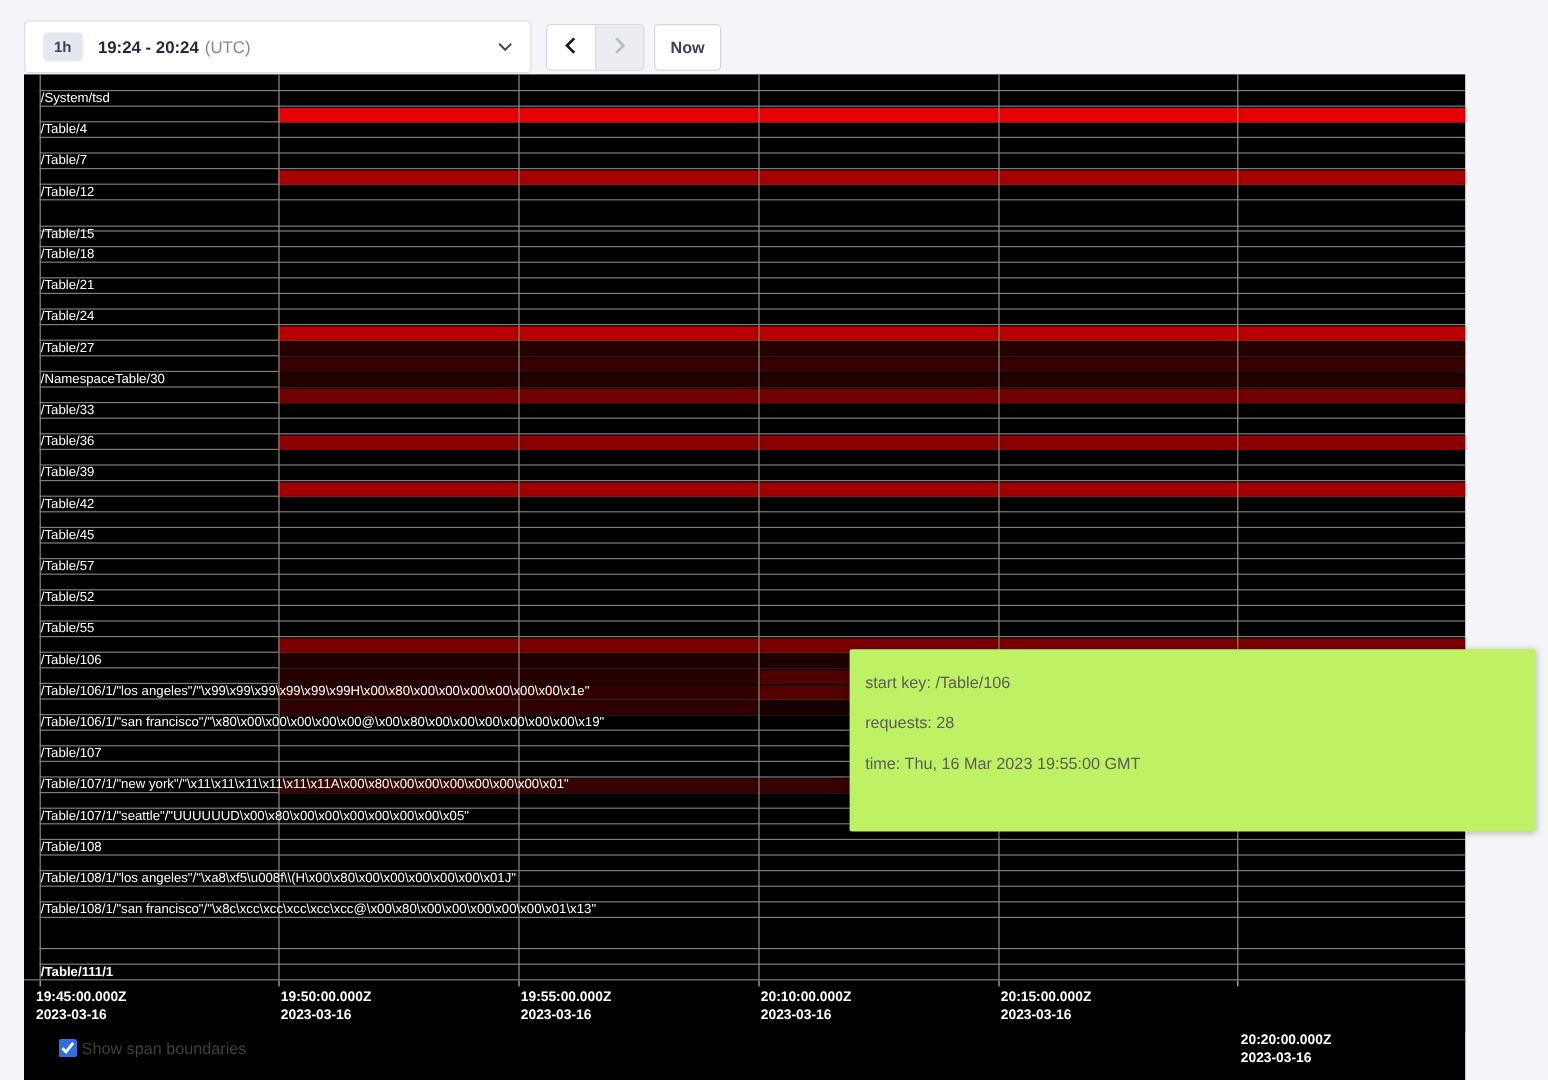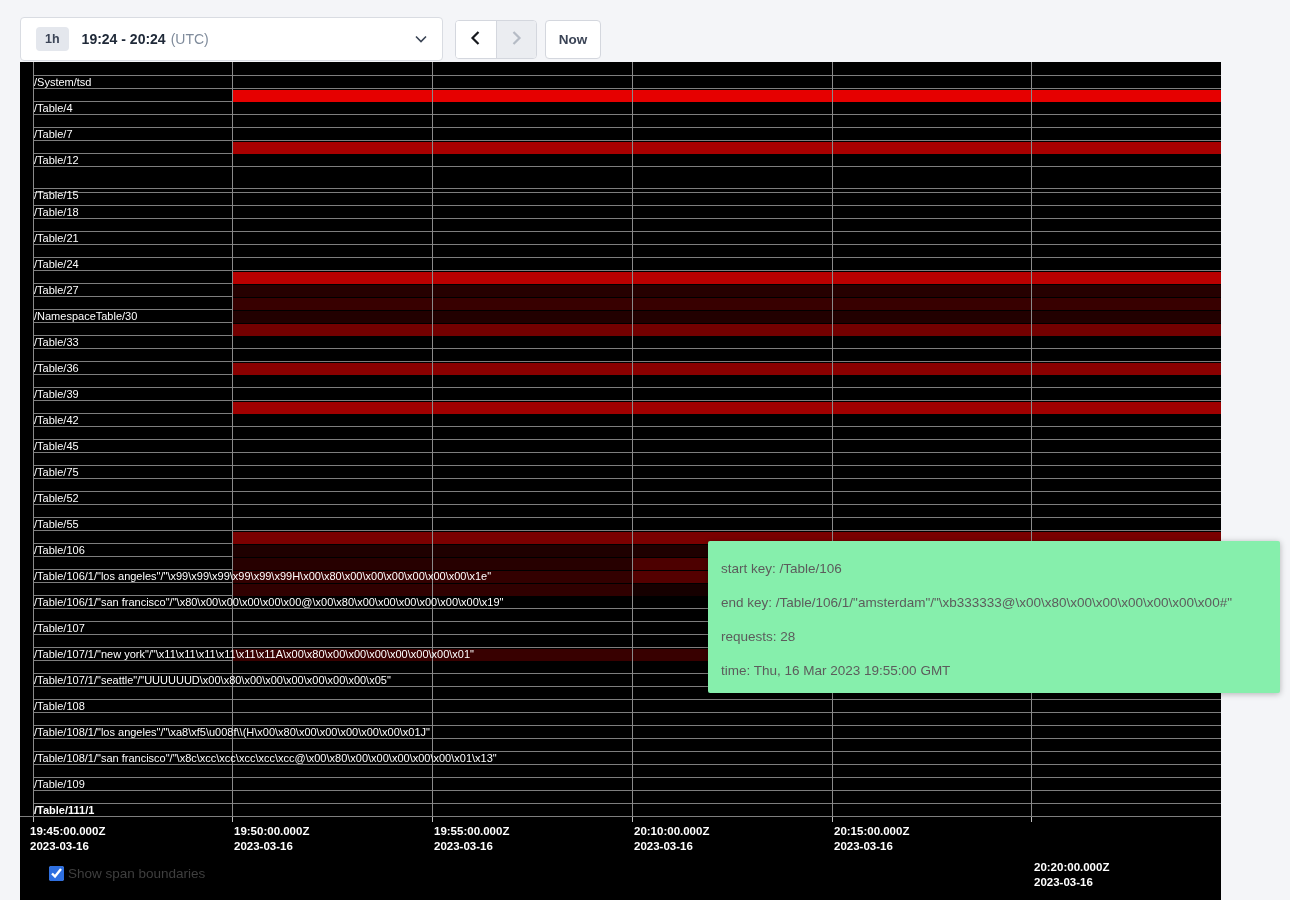--- a/index.html
+++ b/index.html
@@ -34,21 +34,21 @@
             white-space:nowrap;z-index:3;}
   .vline{position:absolute;top:0;width:1px;height:754px;background:#8a8a8a;z-index:2;}
   .axis{position:absolute;left:0;top:754px;width:1201px;height:44px;box-sizing:border-box;
         border-top:1px solid #7e7e7e;background:#000;}
   .tick{position:absolute;top:0;width:1px;height:5px;background:#bdbdbd;}
   .axis-label{position:absolute;top:7px;color:#fff;font-size:11.5px;font-weight:bold;
               line-height:15px;white-space:nowrap;}
 
   
   .tooltip{position:absolute;left:708px;top:541px;width:572px;height:152px;box-sizing:border-box;
-           background:#86efac;border-radius:2px;box-shadow:0 1px 6px rgba(0,0,0,.28);
+           background:#bef264;border-radius:2px;box-shadow:0 1px 6px rgba(0,0,0,.28);
            padding:11px 0 0 13px;z-index:10;}
   .tooltip .tline{font-size:13.5px;color:#5c5c5c;line-height:34px;white-space:nowrap;}
 
   
   .footer{position:absolute;left:20px;top:866px;display:flex;align-items:center;margin-left:29px;}
   .footer input{width:15px;height:15px;margin:0 4px 0 0;accent-color:#2e6fe0;cursor:pointer;}
   .footer .cap{font-size:13.5px;color:#3f3f3f;}
 </style>
 </head>
 <body>
@@ -193,21 +193,21 @@
         </div>
         <div class="hm-row lined" style="top: 351px;">
           <span class="hm-label">/Table/42</span>
         </div>
         <div class="hm-row lined" style="top: 364px;"></div>
         <div class="hm-row lined" style="top: 377px;">
           <span class="hm-label">/Table/45</span>
         </div>
         <div class="hm-row lined" style="top: 390px;"></div>
         <div class="hm-row lined" style="top: 403px;">
-          <span class="hm-label">/Table/75</span>
+          <span class="hm-label">/Table/57</span>
         </div>
         <div class="hm-row lined" style="top: 416px;"></div>
         <div class="hm-row lined" style="top: 429px;">
           <span class="hm-label">/Table/52</span>
         </div>
         <div class="hm-row lined" style="top: 442px;"></div>
         <div class="hm-row lined" style="top: 455px;">
           <span class="hm-label">/Table/55</span>
         </div>
         <div class="hm-row lined" style="top: 468px;">
@@ -271,23 +271,20 @@
         </div>
         <div class="hm-row lined" style="top: 650px;"></div>
         <div class="hm-row lined" style="top: 663px;">
           <span class="hm-label">/Table/108/1/"los angeles"/"\xa8\xf5\u008f\\(H\x00\x80\x00\x00\x00\x00\x00\x01J"</span>
         </div>
         <div class="hm-row lined" style="top: 676px;"></div>
         <div class="hm-row lined" style="top: 689px;">
           <span class="hm-label">/Table/108/1/"san francisco"/"\x8c\xcc\xcc\xcc\xcc\xcc@\x00\x80\x00\x00\x00\x00\x00\x01\x13"</span>
         </div>
         <div class="hm-row lined" style="top: 702px;"></div>
-        <div class="hm-row lined" style="top: 715px;">
-          <span class="hm-label">/Table/109</span>
-        </div>
         <div class="hm-row lined" style="top: 728px;"></div>
         <div class="hm-row lined" style="top: 741px; font-weight: bold;">
           <span class="hm-label">/Table/111/1</span>
         </div>
       </div>
     <div class="axis">
         <div class="tick" style="left: 13px;"></div>
         <div class="axis-label" style="left: 10px;">
           <div>19:45:00.000Z</div>
           <div>2023-03-16</div>
@@ -321,21 +318,20 @@
   <div class="vline" style="left: 13px;"></div>
       <div class="vline" style="left: 212px;"></div>
       <div class="vline" style="left: 412px;"></div>
       <div class="vline" style="left: 612px;"></div>
       <div class="vline" style="left: 812px;"></div>
       <div class="vline" style="left: 1011px;"></div>
     </div>
 
   <div class="tooltip">
     <div class="tline">start key: /Table/106</div>
-    <div class="tline">end key: /Table/106/1/"amsterdam"/"\xb333333@\x00\x80\x00\x00\x00\x00\x00\x00#"</div>
     <div class="tline">requests: 28</div>
     <div class="tline">time: Thu, 16 Mar 2023 19:55:00 GMT</div>
   </div>
 
   <div class="footer">
     <input type="checkbox" checked="" style="">
     <span class="cap">Show span boundaries</span>
   </div>
 
 </div>

